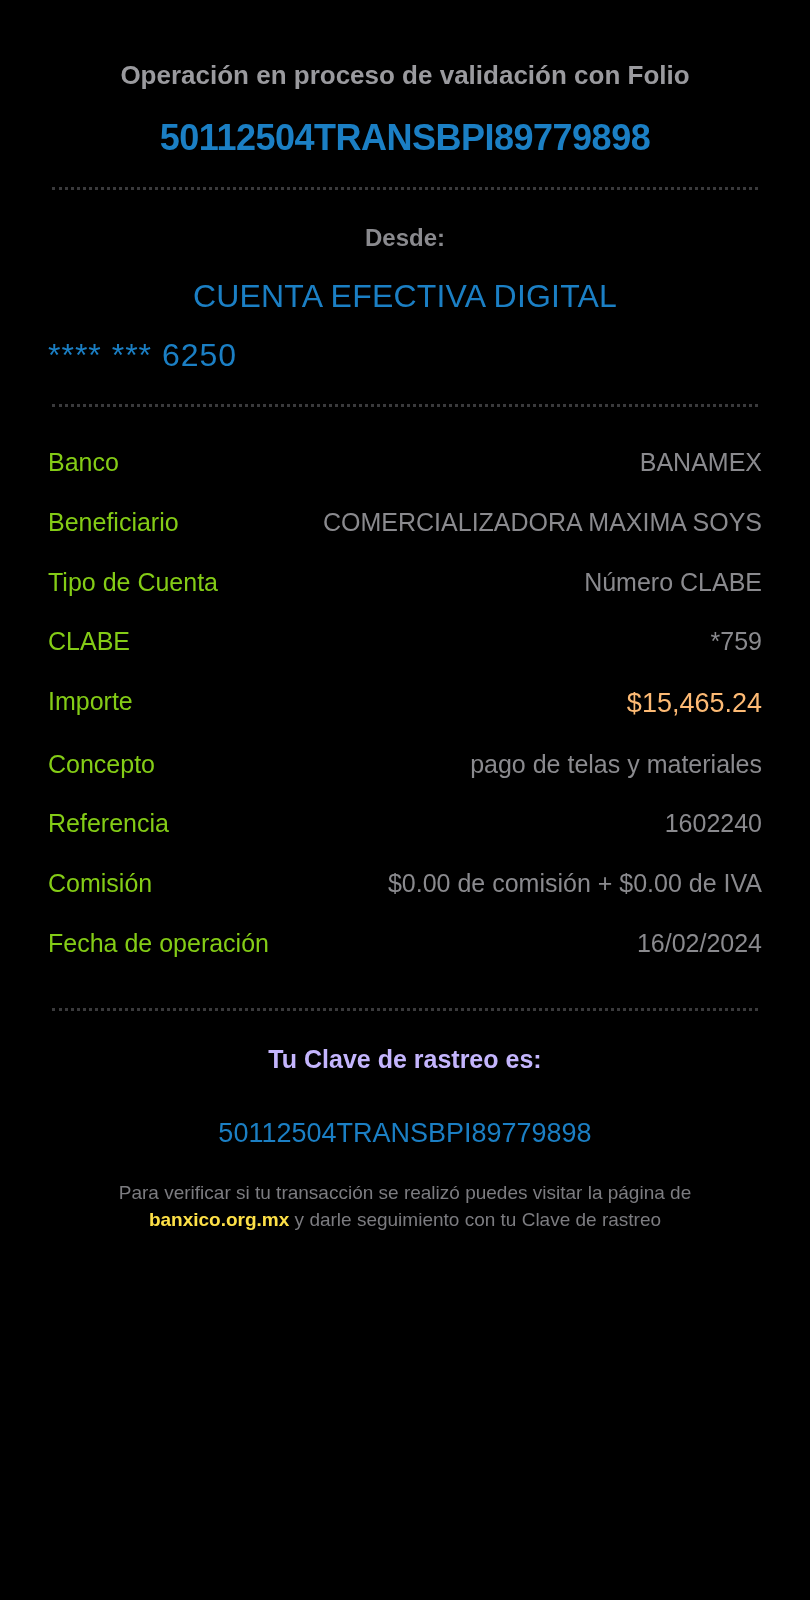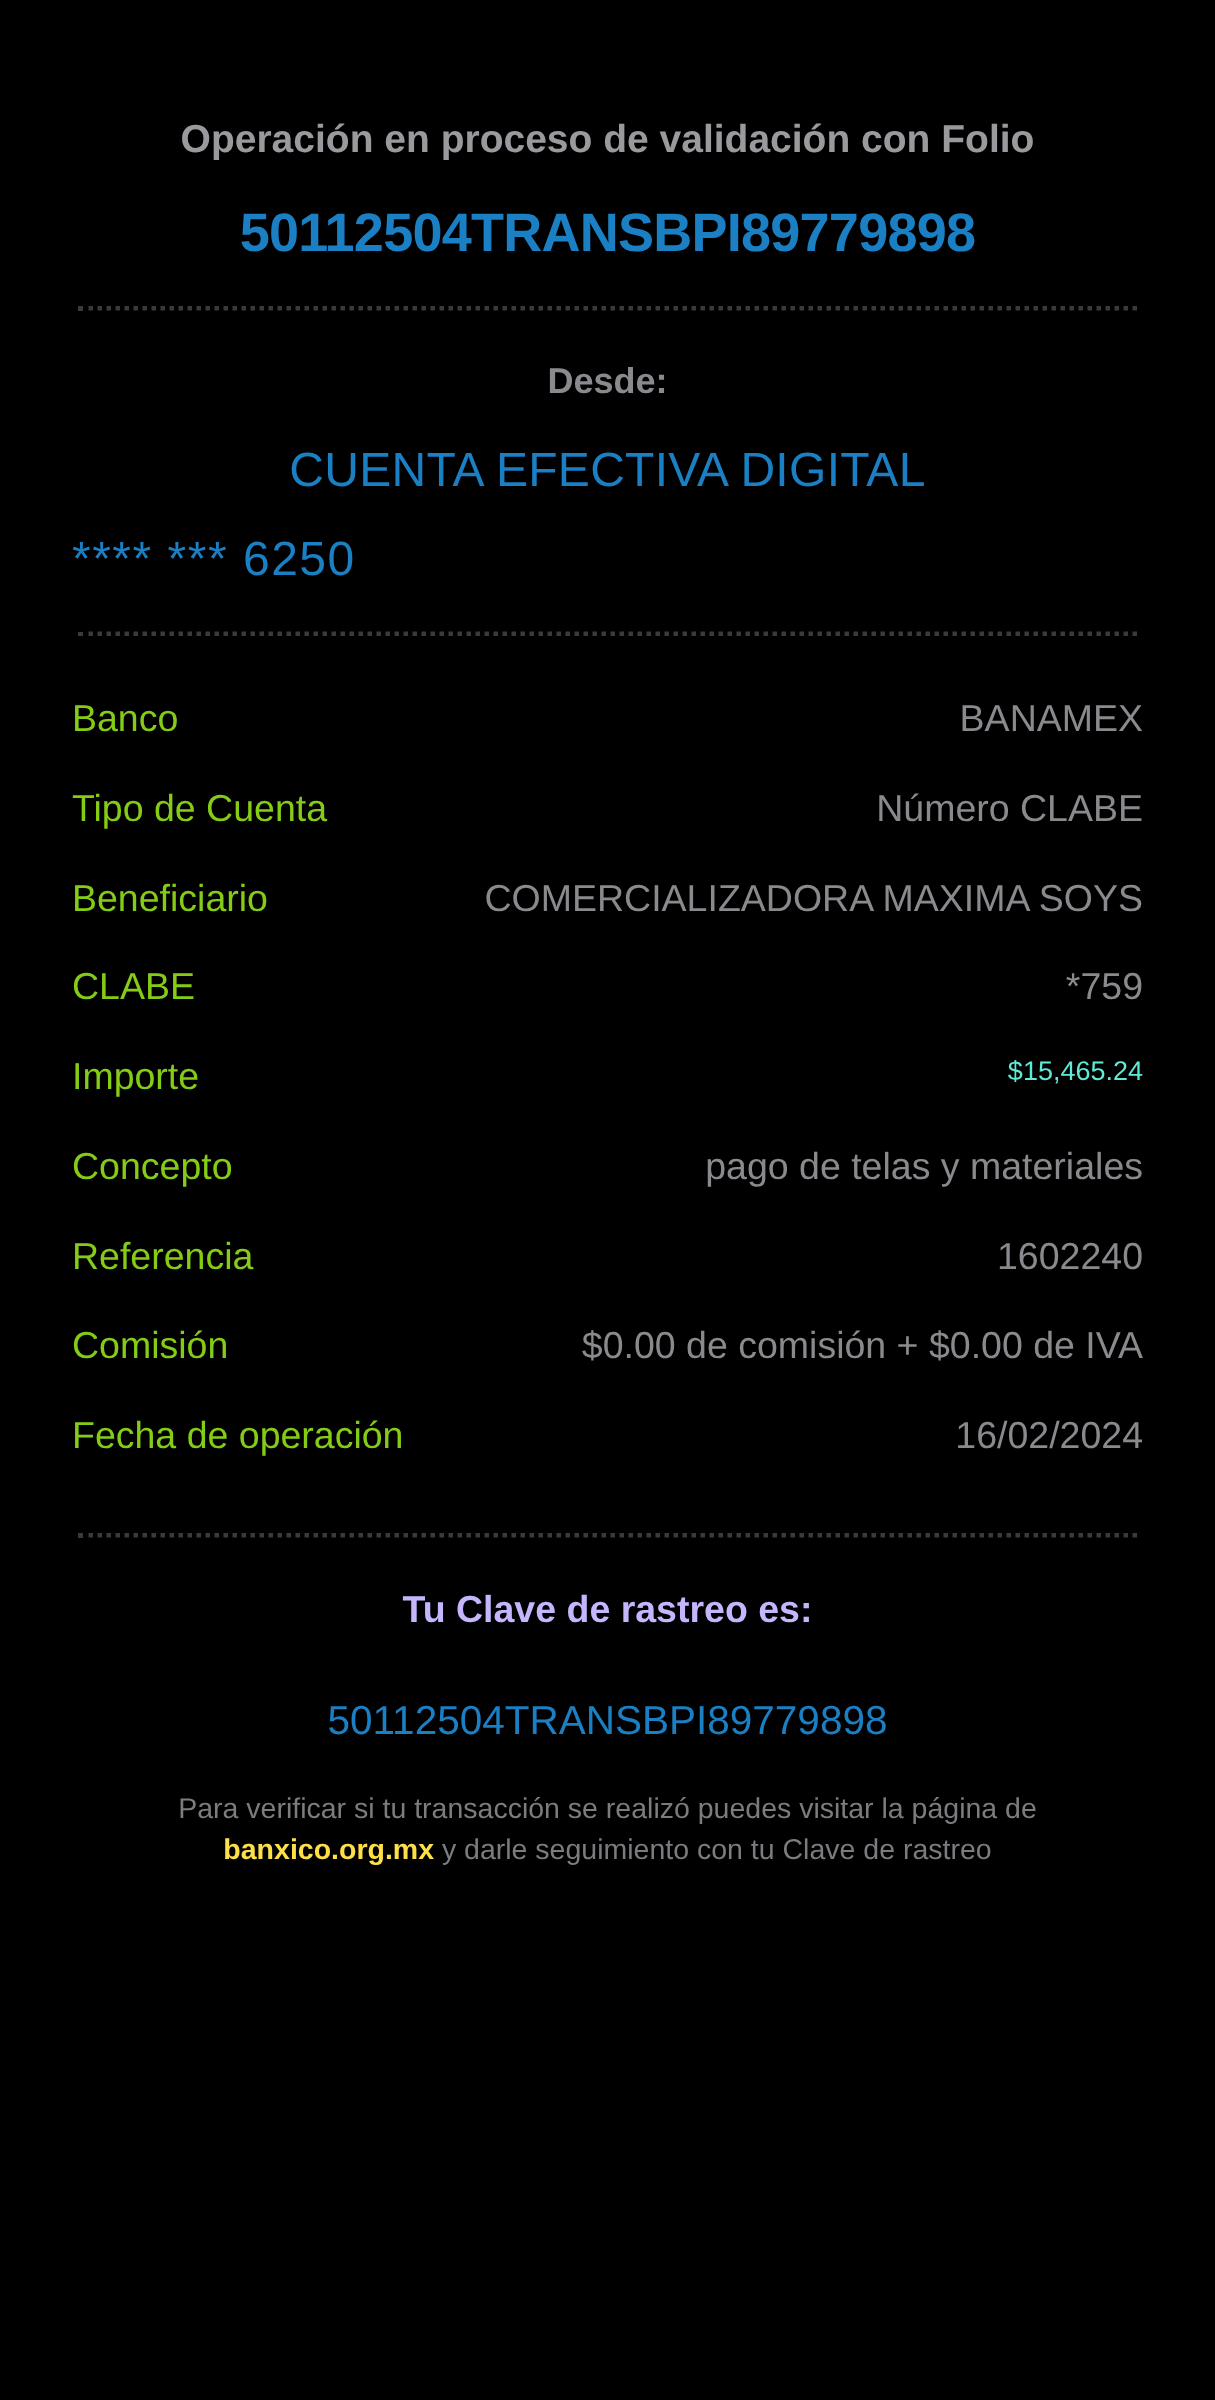--- a/index.html
+++ b/index.html
@@ -15,21 +15,21 @@
     overflow: hidden;
     position: relative;
   }
   .screen {
     position: absolute;
     left: 0; top: 0;
     width: 810px;
     height: 1356px;
     background: #000;
     box-sizing: border-box;
-    padding: 17px 48px;
+    padding: 0 48px;
   }
   
   .status-title {
     margin-top: 60px;
     text-align: center;
     font-size: 26px;
     font-weight: bold;
     color: #9a9a9e;
     line-height: 1.2;
   }
@@ -90,22 +90,22 @@
     line-height: 1.35;
   }
   .row .value {
     font-size: 25px;
     color: #8a8a8e;
     text-align: right;
     flex: 1 1 auto;
     line-height: 1.35;
   }
   .row .value.accent {
-    color: #5eead4;
-    font-size: 18px;
+    color: #fdba74;
+    font-size: 27px;
     text-align: right;
   }
   .dashed3 {
     height: 0;
     border-top: 3px dotted #3a3a3c;
     margin: 34px 4px 0 4px;
   }
   .track-title {
     text-align: center;
     font-size: 25px;
@@ -146,26 +146,26 @@
   <div class="account-mask">**** *** 6250</div>
 
   <div class="dashed2"></div>
 
   <div class="rows">
     <div class="row">
       <div class="label">Banco</div>
       <div class="value">BANAMEX</div>
     </div>
     <div class="row">
+      <div class="label">Beneficiario</div>
+      <div class="value">COMERCIALIZADORA MAXIMA SOYS</div>
+    </div>
+    <div class="row">
       <div class="label">Tipo de Cuenta</div>
       <div class="value">Número CLABE</div>
-    </div>
-    <div class="row">
-      <div class="label">Beneficiario</div>
-      <div class="value">COMERCIALIZADORA MAXIMA SOYS</div>
     </div>
     <div class="row">
       <div class="label">CLABE</div>
       <div class="value">*759</div>
     </div>
     <div class="row">
       <div class="label">Importe</div>
       <div class="value accent">$15,465.24</div>
     </div>
     <div class="row">

